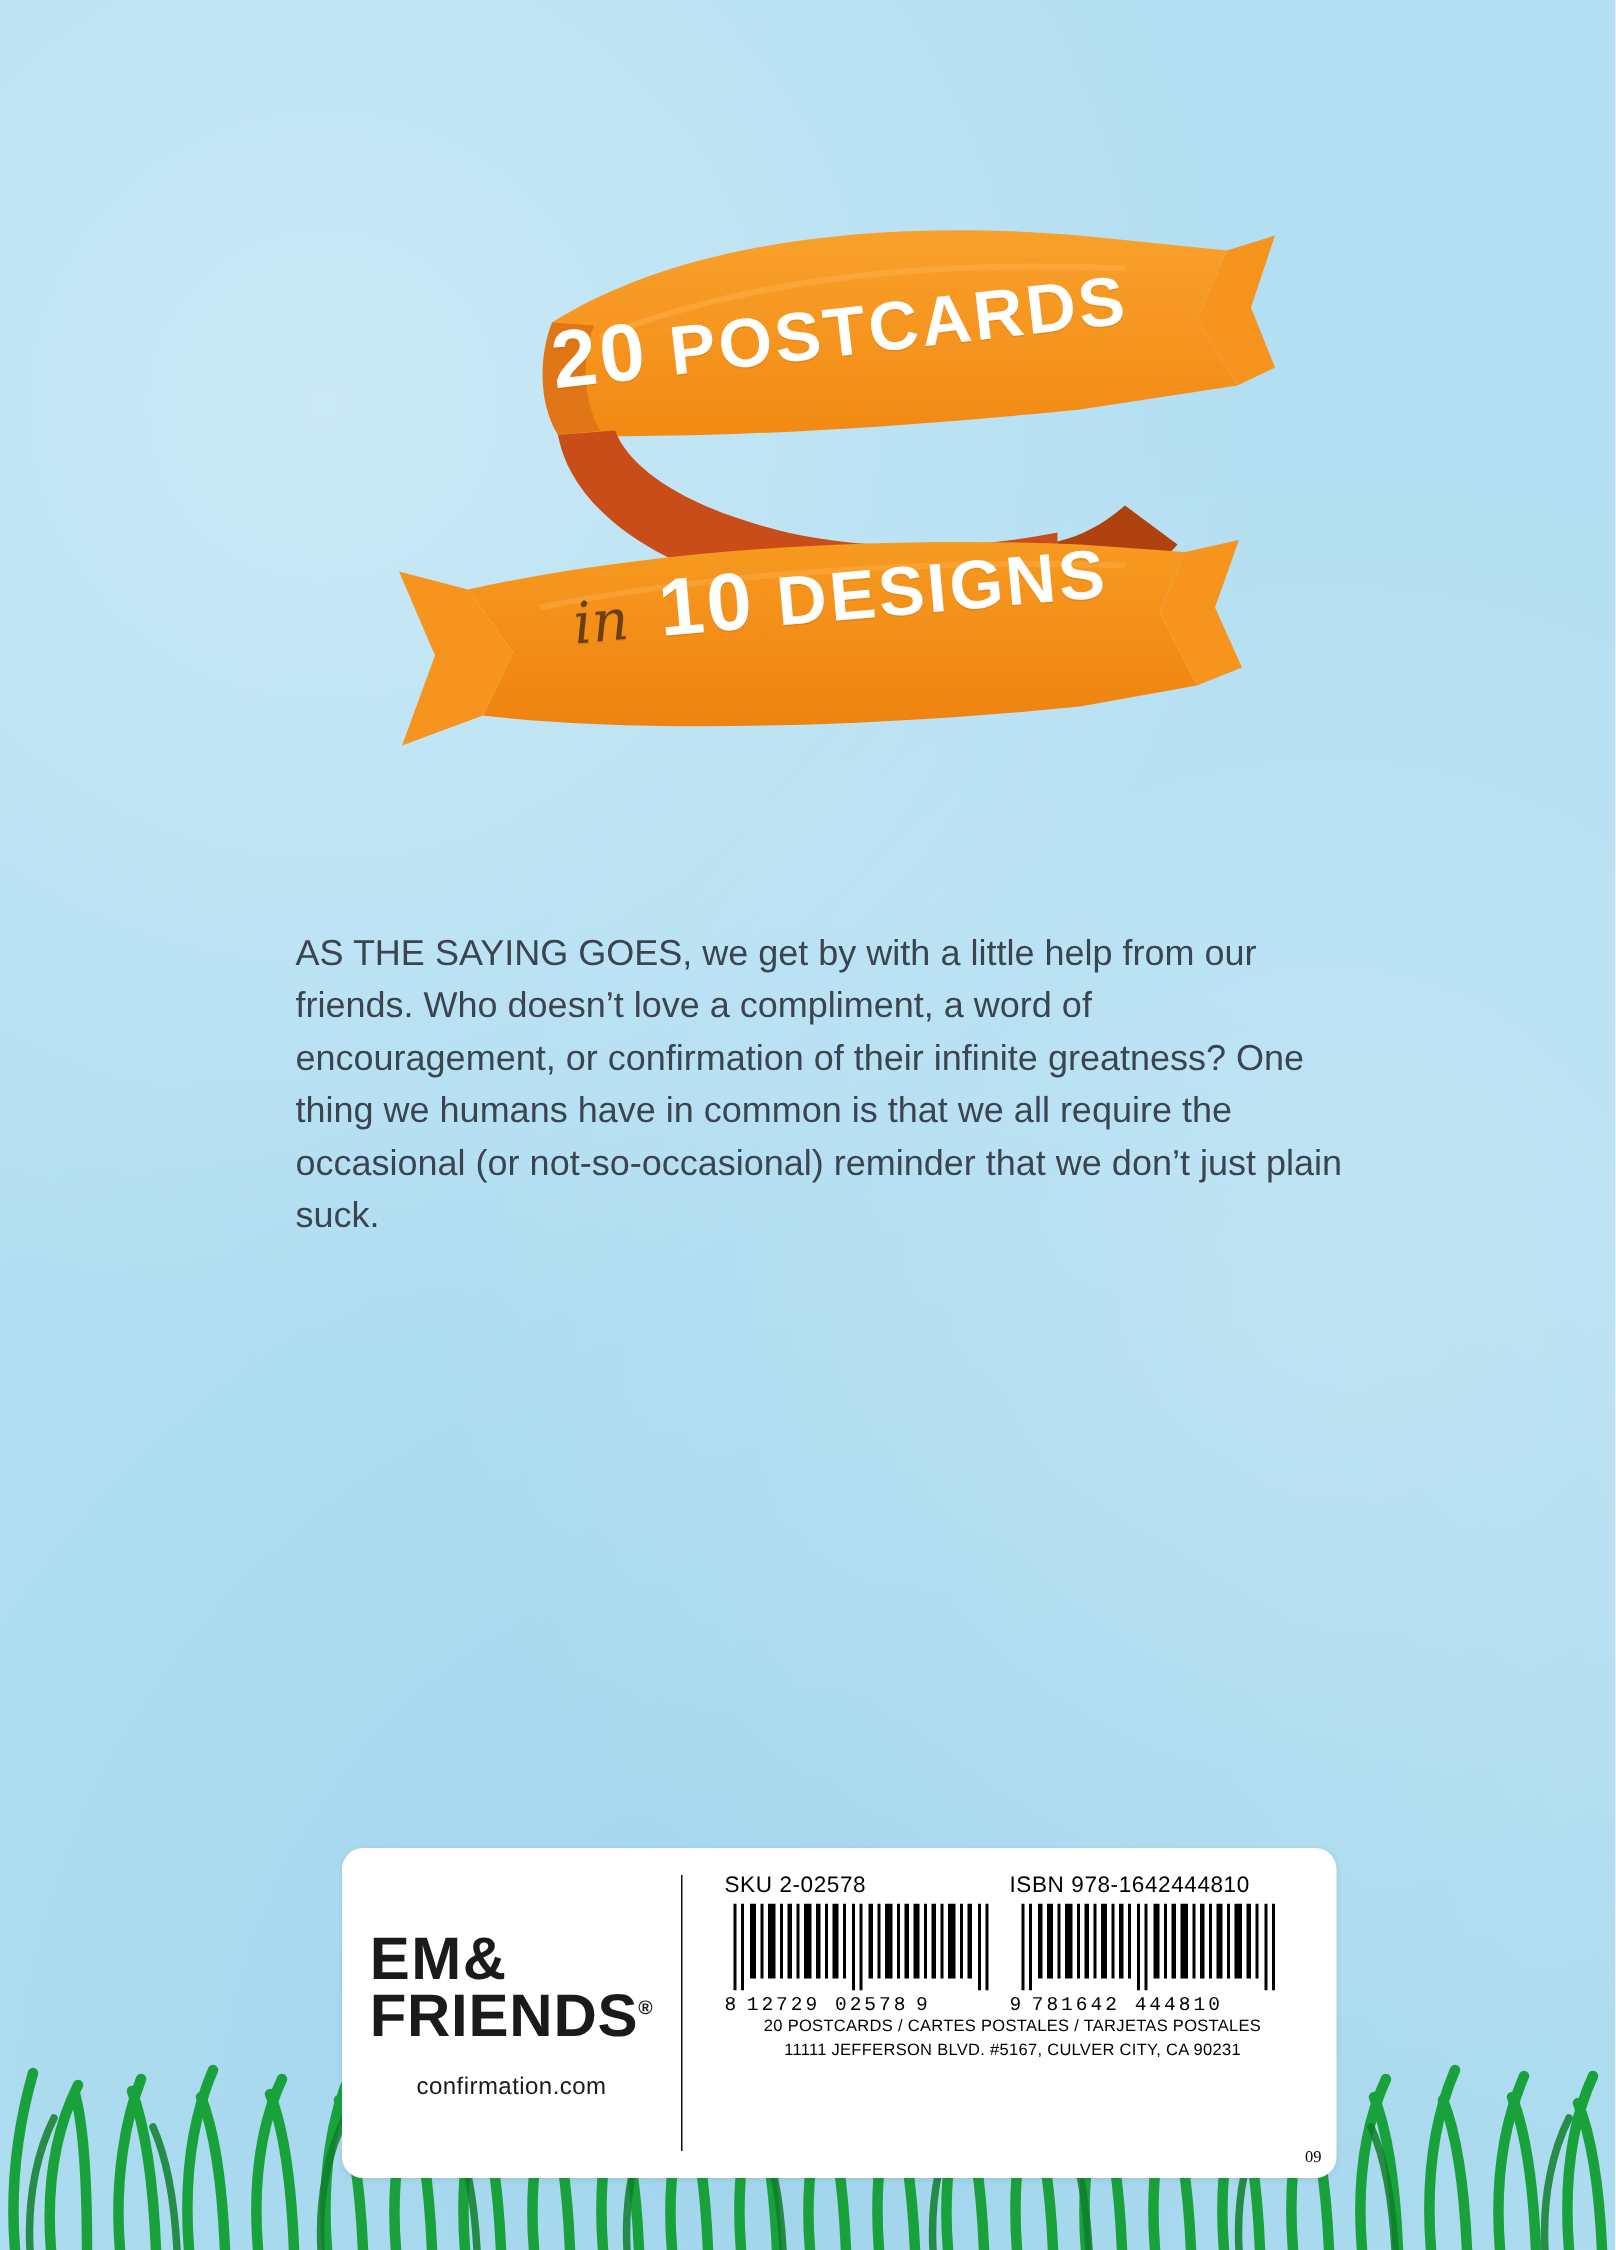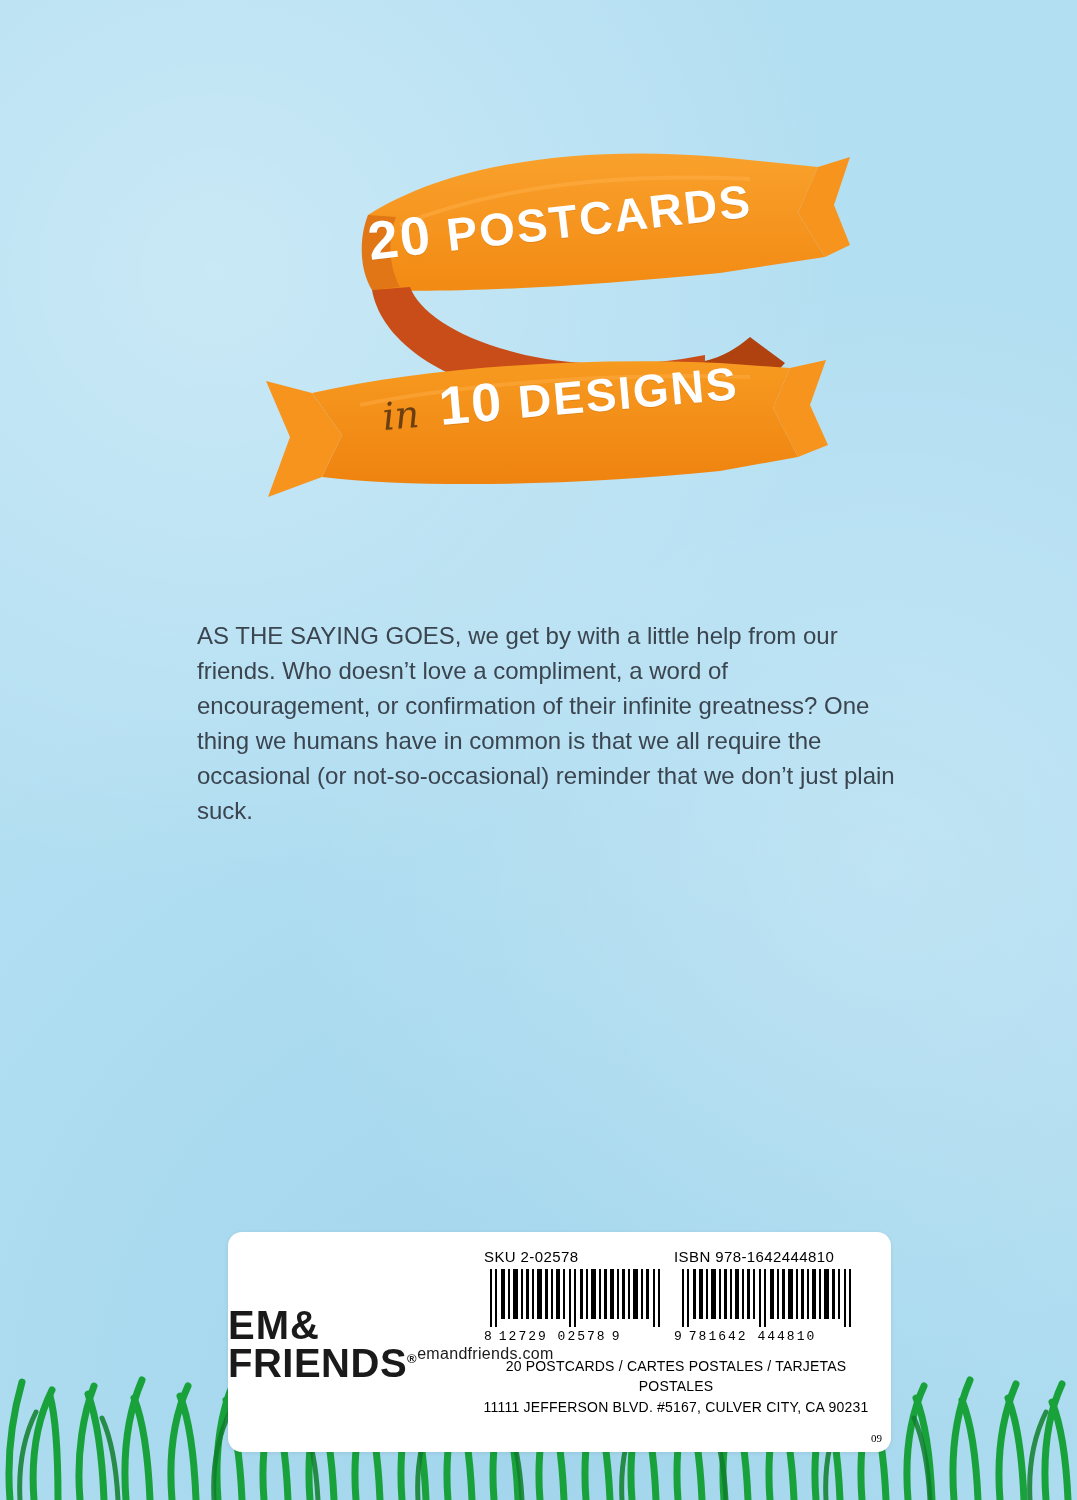--- a/index.html
+++ b/index.html
@@ -117,22 +117,23 @@
     height: 220px;
     background: #ffffff;
     border-radius: 14px;
     box-shadow: 0 1px 4px rgba(0,0,0,0.08);
     display: flex;
     align-items: stretch;
   }
   .label-left {
     width: 228px;
     display: flex;
-    flex-direction: row;
+    flex-direction: column;
     align-items: center;
+    justify-content: center;
     padding-top: 4px;
   }
   .logo {
     color: #1a1a1a;
     font-family: "Liberation Sans", sans-serif;
     font-weight: bold;
     line-height: 0.95;
     text-align: left;
   }
   .logo .l1 { font-size: 40px; letter-spacing: 1px; }
@@ -174,23 +175,23 @@
     font-family: "Liberation Mono", monospace;
     font-size: 13px;
     letter-spacing: 2px;
     margin-top: 2px;
     color: #000;
     white-space: nowrap;
   }
   .bc-digits .lead { margin-right: 5px; }
   .bc-digits .tail { margin-left: 5px; }
   .fineprint {
-    margin-top: 12px;
+    margin-top: 0;
     text-align: center;
-    font-size: 14px;
+    font-size: 11px;
     line-height: 1.45;
     color: #000;
     font-family: "Liberation Sans", sans-serif;
     letter-spacing: 0.2px;
   }
   .page-num {
     position: absolute;
     right: 10px;
     bottom: 8px;
     font-size: 11px;
@@ -319,21 +320,21 @@
 
     <div class="label">
 
       <div class="label-left">
         <div class="logo">
           <div class="l1">EM&amp;</div>
           <div class="l2">
             <span>FRIENDS</span><sup>®</sup>
           </div>
         </div>
-        <div class="logo-url">emandfriends.com</div>
+        <div class="logo-url">confirmation.com</div>
       </div>
 
       <div class="label-divider"></div>
 
       <div class="label-right">
         <div class="barcodes">
 
           <div class="bc">
             <div class="bc-caption">SKU 2-02578</div>
             <div class="bc-bars">

